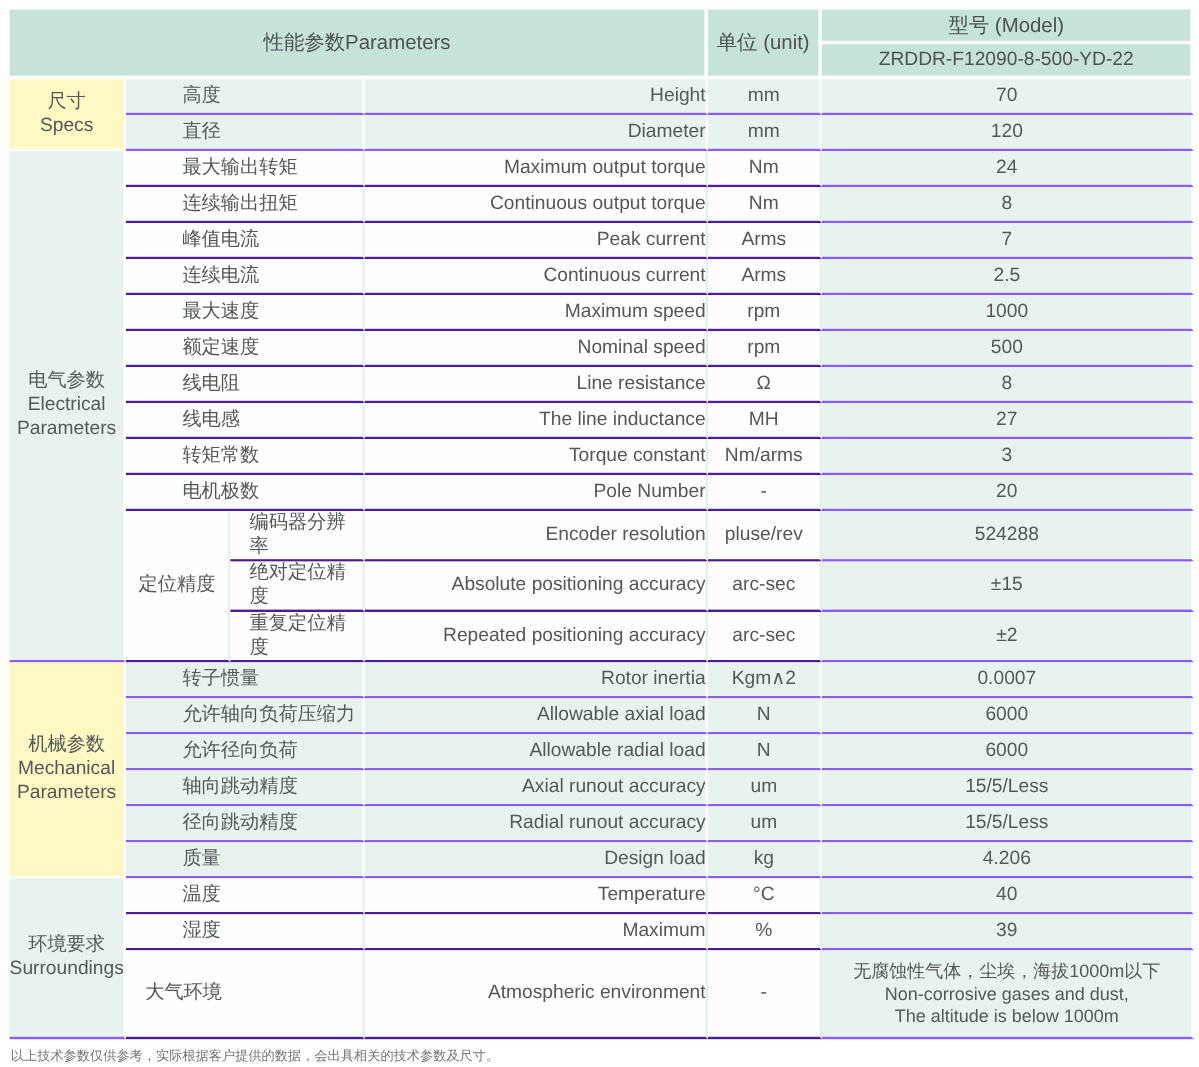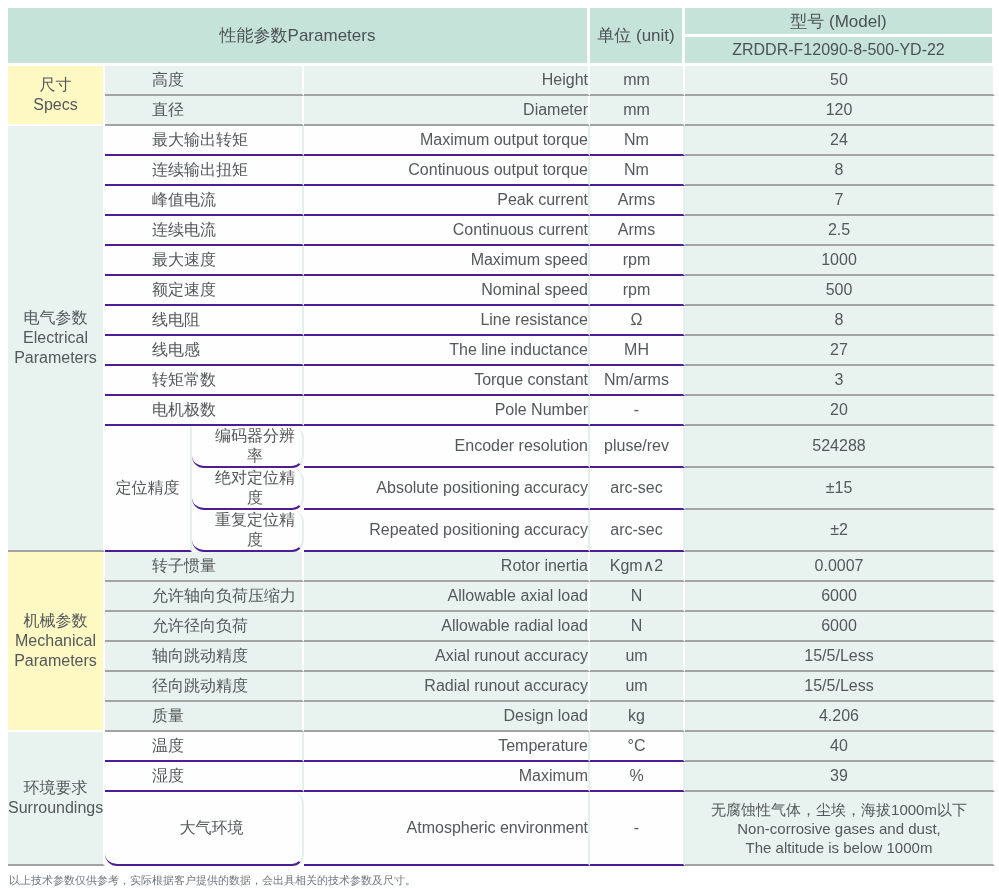--- a/index.html
+++ b/index.html
@@ -20,36 +20,36 @@
   thead th {
     background:#c6e3da; color:#4c5154; font-weight:normal;
     border-right:3px solid #ffffff; border-bottom:3px solid #ffffff;
     font-size:17px; height:26px; text-align:center; vertical-align:middle;
   }
   thead th.model-value { font-size:16px; }
 
   
   td.cell-tint {
     background:#e8f3ef;
-    border-right:2px solid #ffffff; border-bottom:2px solid #a3a3a3;
+    border-right:2px solid #ffffff; border-bottom:2px solid #8b5cf6;
   }
   td.cell-white {
     background:#fdfefd;
     border-right:2px solid #e3f0eb; border-bottom:2px solid #4c1d95;
   }
   td.section-plain {
     background:#fef9c3;
     border-right:2px solid #ffffff; border-bottom:2px solid #ffffff;
   }
   tbody td {
     color:#54585b; font-size:16px; height:28px; vertical-align:middle;
     text-align:center; line-height:20px;
   }
   td.cn-cell  { text-align:left; padding-left:47px; }
-  td.cn-center{ text-align:center; padding-left:16px;border-radius:12px; }
+  td.cn-center{ text-align:left; padding-left:16px; }
   td.en-cell  { text-align:right; padding-left:13px; }
   td.section-cell div { line-height:20px; }
   tr.tall-row td { height:72px; }
   td.value-multi div { font-size:15px; line-height:19px; }
 
   .footnotes { padding:7px 0 0 1px; }
   .footnote-cn { font-size:11px; color:#70757a; line-height:15px; margin:0;font-family:Liberation Serif, serif; }
   .footnote-en { font-size:10.5px; color:#9ba1a5; line-height:15px; margin:0; }
 </style>
 </head>
@@ -77,21 +77,21 @@
       </thead>
     <tbody>
         <tr>
           <td class="section-plain section-cell" rowspan="2">
             <div>尺寸</div>
             <div>Specs</div>
           </td>
           <td class="cell-tint cn-cell" colspan="2">高度</td>
           <td class="cell-tint en-cell">Height</td>
           <td class="cell-tint">mm</td>
-          <td class="cell-tint">50</td>
+          <td class="cell-tint">70</td>
         </tr>
         <tr>
           <td class="cell-tint cn-cell" colspan="2">直径</td>
           <td class="cell-tint en-cell">Diameter</td>
           <td class="cell-tint">mm</td>
           <td class="cell-tint">120</td>
         </tr>
         <tr>
           <td class="cell-tint section-cell" rowspan="13">
             <div>电气参数</div>

